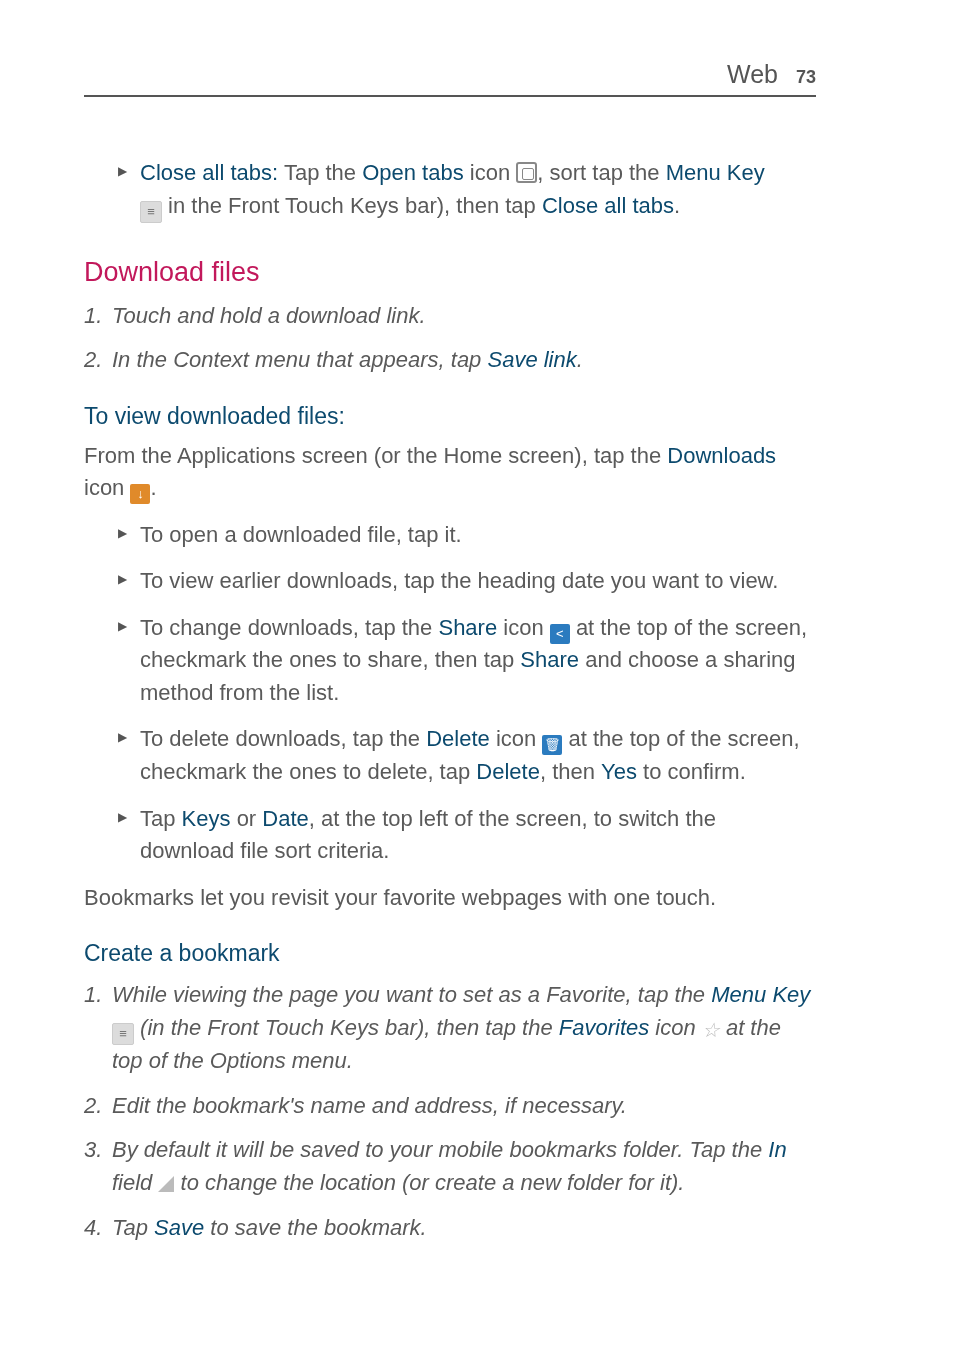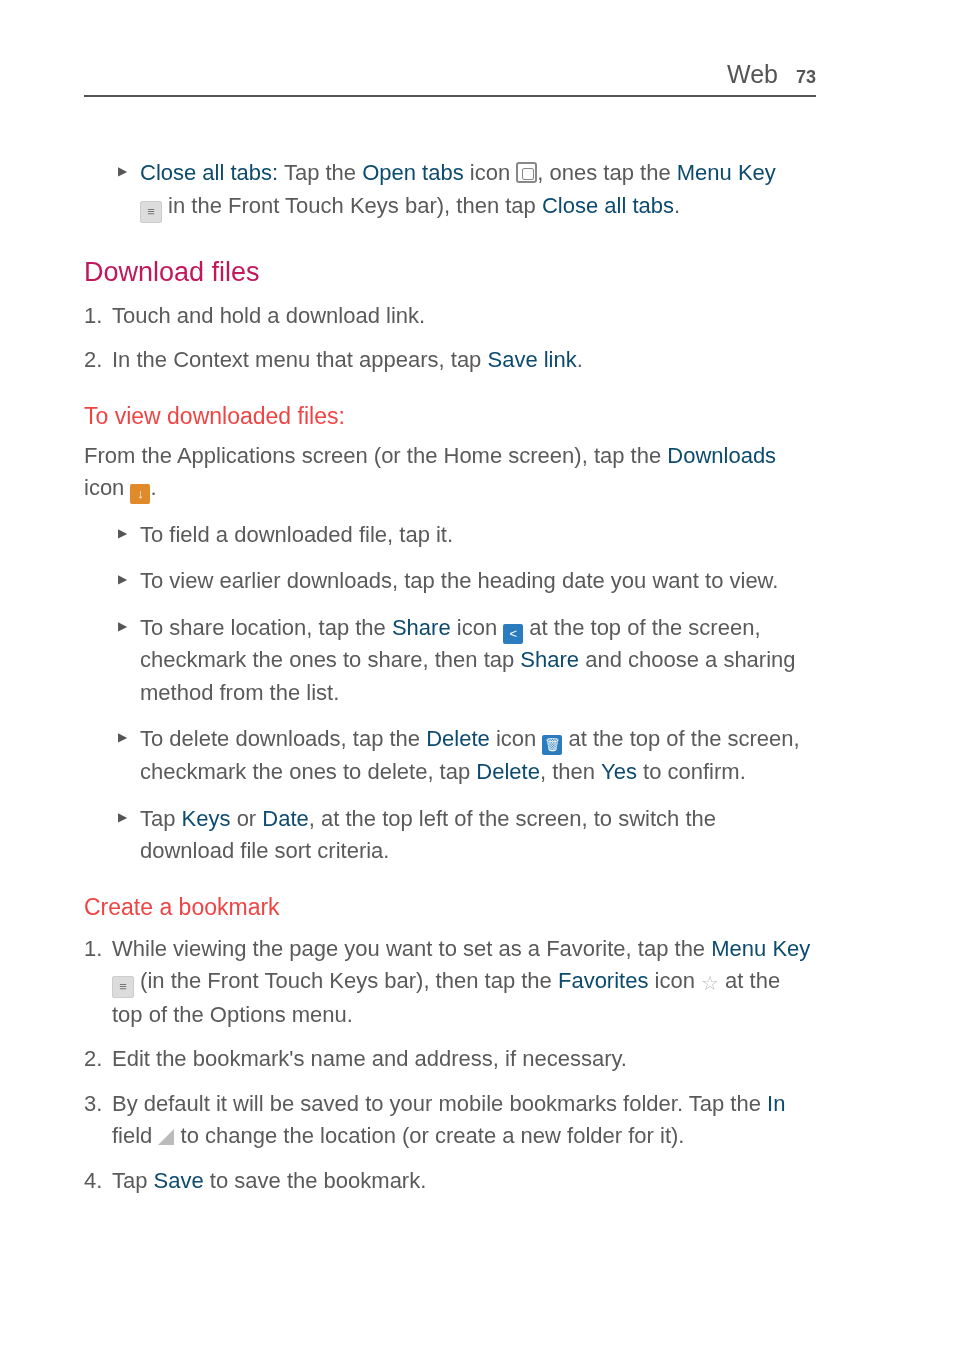--- a/index.html
+++ b/index.html
@@ -46,31 +46,32 @@
     color: #0c4a6e;
   }
   .section-h {
     color: #c2185b;
     font-size: 27px;
     font-weight: 400;
     margin-top: 34px;
     margin-bottom: 12px;
   }
   .sub-h {
-    color: #ef4444;
+    color: #0c4a6e;
     font-size: 23px;
     font-weight: 400;
     margin-top: 26px;
     margin-bottom: 10px;
   }
   ol.num-list {
     list-style: none;
     padding: 0;
     margin: 0;
     counter-reset: item;
+    font-style: italic;
   }
   ol.num-list > li {
     counter-increment: item;
     position: relative;
     padding-left: 28px;
     margin: 12px 0;
   }
   ol.num-list > li::before {
     content: counter(item) ".";
     position: absolute;
@@ -161,21 +162,21 @@
 
 <div class="page">
 
   <div class="header">
     <span class="header-title">Web</span>
     <span class="header-page">73</span>
   </div>
 
   <ul class="arrow-list body-text">
     <li>
-      <span class="bold">Close all tabs:</span><span> Tap the </span><span class="bold">Open tabs</span><span> icon </span><span class="icon-tabs"></span><span>, ones tap the </span><span class="bold">Menu Key</span>
+      <span class="bold">Close all tabs:</span><span> Tap the </span><span class="bold">Open tabs</span><span> icon </span><span class="icon-tabs"></span><span>, sort tap the </span><span class="bold">Menu Key</span>
       <br>
       <span class="iconbox icon-gray">≡</span><span> in the Front Touch Keys bar), then tap </span><span class="bold">Close all tabs</span><span>.</span>
     </li>
   </ul>
 
   <div class="section-h">Download files</div>
 
   <ol class="num-list body-text">
     <li>Touch and hold a download link.</li>
     <li>
@@ -183,34 +184,35 @@
     </li>
   </ol>
 
   <div class="sub-h">To view downloaded files:</div>
 
   <div class="body-text">
     <span>From the Applications screen (or the Home screen), tap the </span><span class="bold">Downloads</span><span> icon </span><span class="iconbox icon-orange">↓</span><span>.</span>
   </div>
 
   <ul class="arrow-list body-text">
-    <li>To field a downloaded file, tap it.</li>
+    <li>To open a downloaded file, tap it.</li>
     <li>To view earlier downloads, tap the heading date you want to view.</li>
     <li>
-      <span>To share location, tap the </span><span class="bold">Share</span><span> icon </span><span class="iconbox icon-blue">&lt;</span><span> at the top of the screen, checkmark the ones to share, then tap </span><span class="bold">Share</span><span> and choose a sharing method from the list.</span>
+      <span>To change downloads, tap the </span><span class="bold">Share</span><span> icon </span><span class="iconbox icon-blue">&lt;</span><span> at the top of the screen, checkmark the ones to share, then tap </span><span class="bold">Share</span><span> and choose a sharing method from the list.</span>
     </li>
     <li>
       <span>To delete downloads, tap the </span><span class="bold">Delete</span><span> icon </span><span class="iconbox icon-blue">🗑</span><span> at the top of the screen, checkmark the ones to delete, tap </span><span class="bold">Delete</span><span>, then </span><span class="bold">Yes</span><span> to confirm.</span>
     </li>
     <li>
       <span>Tap </span><span class="bold">Keys</span><span> or </span><span class="bold">Date</span><span>, at the top left of the screen, to switch the download file sort criteria.</span>
     </li>
   </ul>
 
 
+  <div class="body-text">Bookmarks let you revisit your favorite webpages with one touch.</div>
 
   <div class="sub-h">Create a bookmark</div>
 
   <ol class="num-list body-text">
     <li>
       <span>While viewing the page you want to set as a Favorite, tap the </span><span class="bold">Menu Key</span>
       <br>
       <span class="iconbox icon-gray">≡</span><span> (in the Front Touch Keys bar), then tap the </span><span class="bold">Favorites</span><span> icon </span><span class="icon-outline">☆</span><span> at the top of the Options menu.</span>
     </li>
     <li>Edit the bookmark's name and address, if necessary.</li>

